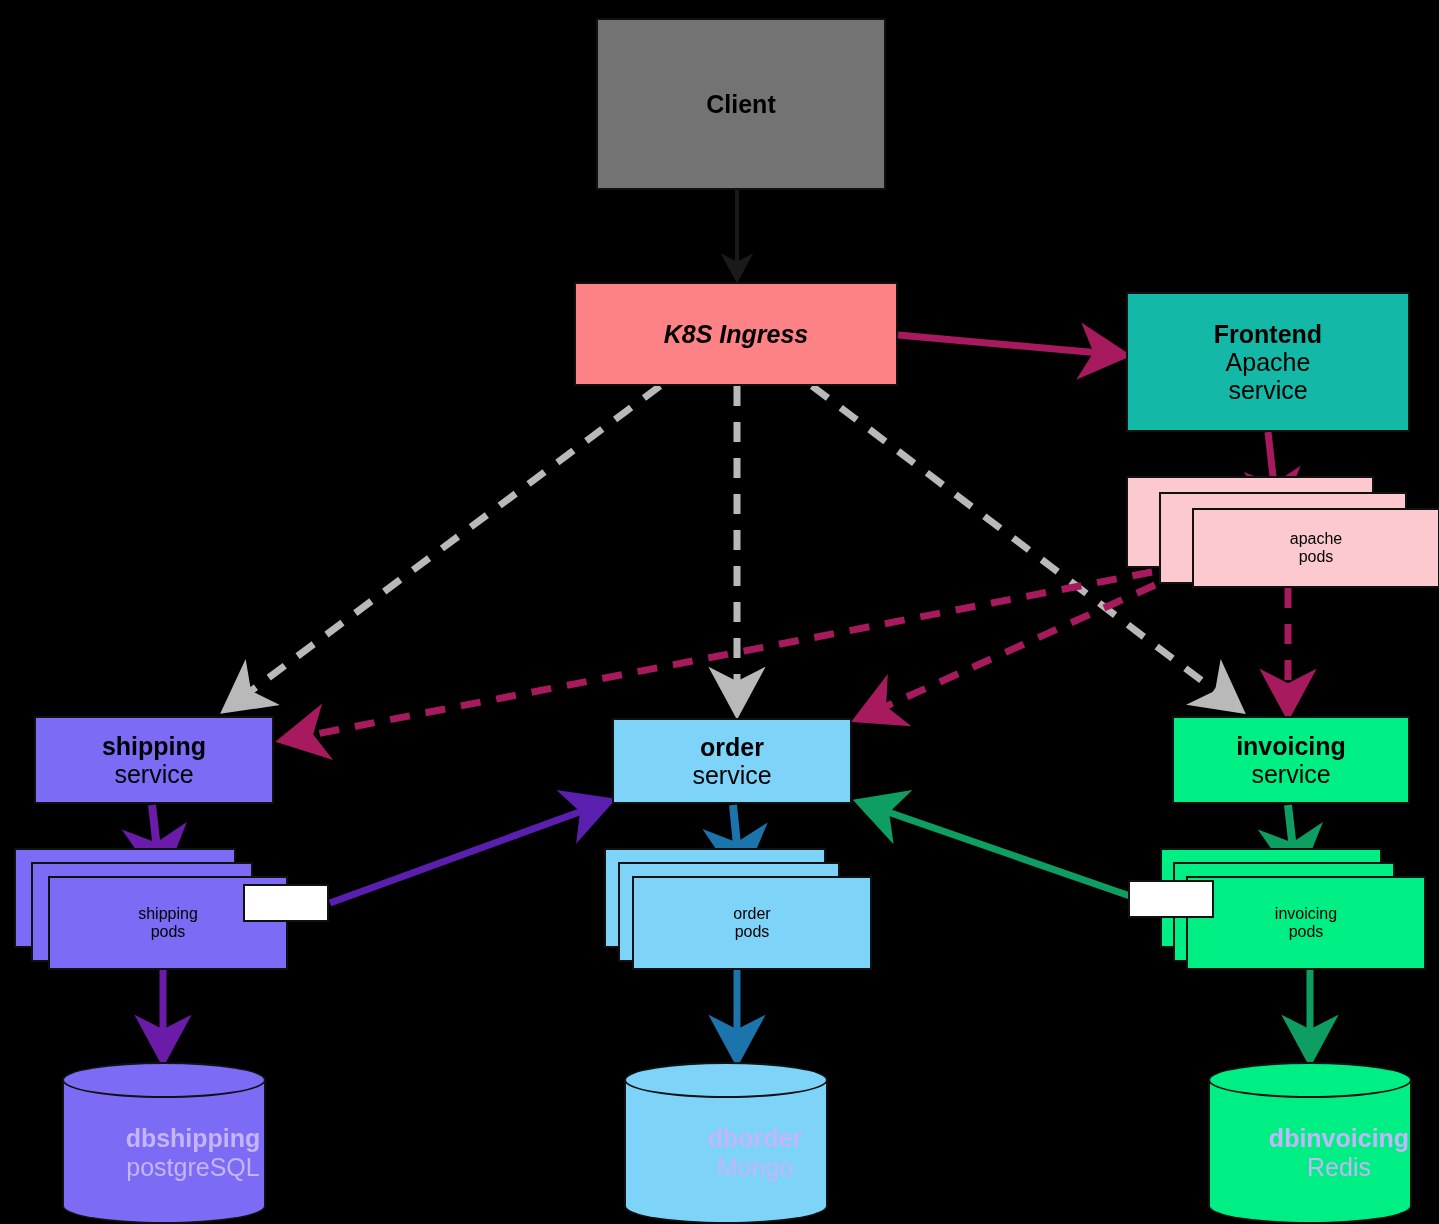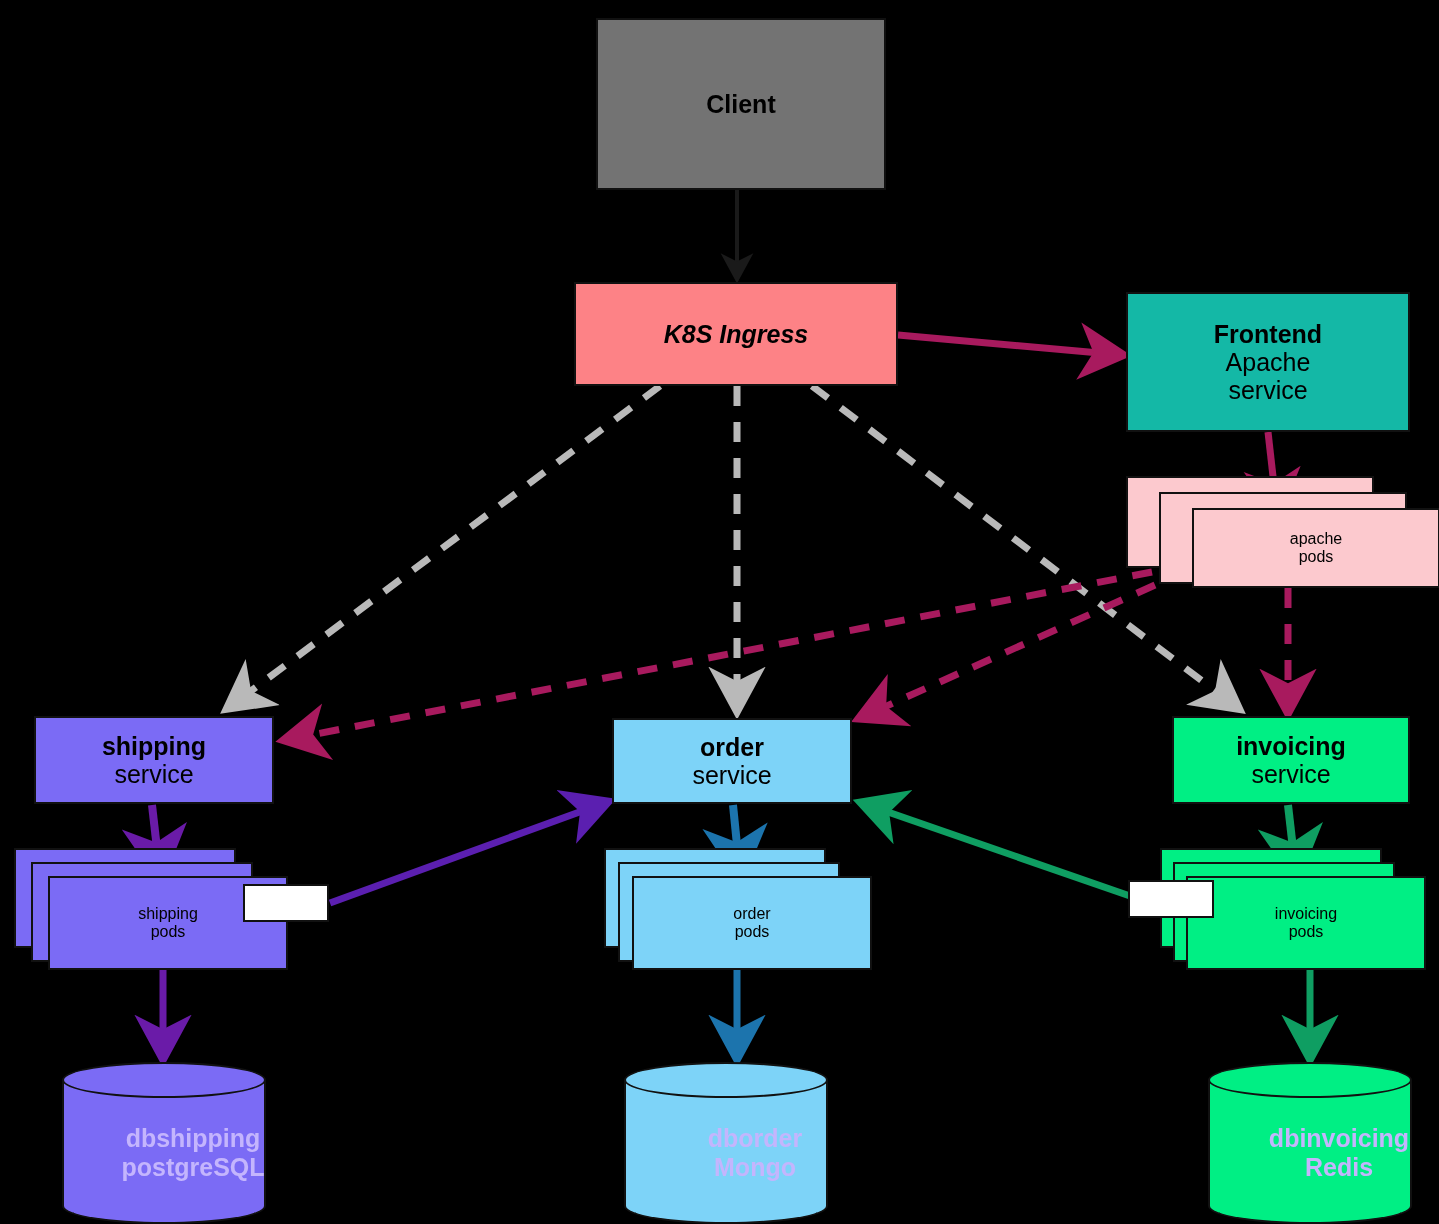--- a/index.html
+++ b/index.html
@@ -14,21 +14,21 @@
   .stack{position:absolute;}
   .stack .sh{position:absolute;box-sizing:border-box;border:2px solid #111;}
   .stack .front{position:absolute;box-sizing:border-box;border:2px solid #111;
         display:flex;flex-direction:column;align-items:center;justify-content:center;
         text-align:center;color:#000;line-height:1.12;}
   .cyl{position:absolute;}
   .cyl .body{position:absolute;left:0;box-sizing:border-box;border:2px solid #111;border-top:none;}
   .cyl .top{position:absolute;left:0;top:0;box-sizing:border-box;border:2px solid #111;border-radius:50%;}
   .cyl .lbl{position:absolute;left:0;width:100%;text-align:center;color:#c4b5fd;line-height:1.14;margin-left:29px;}
   .cyl .t1{font-weight:bold;font-size:25px;display:block;}
-  .cyl .t2{font-weight:bold;font-size:25px;display:block;}
+  .cyl .t2{font-weight:normal;font-size:25px;display:block;}
   .whitebox{position:absolute;background:#fff;border:2px solid #111;box-sizing:border-box;}
 </style>
 </head>
 <body>
 
 <div id="stage">
 
   <svg id="edges" viewBox="0 0 1439 1224">
     <defs>
       <marker id="ah-black" markerWidth="9" markerHeight="9" refX="6.2" refY="4.5" orient="auto">

